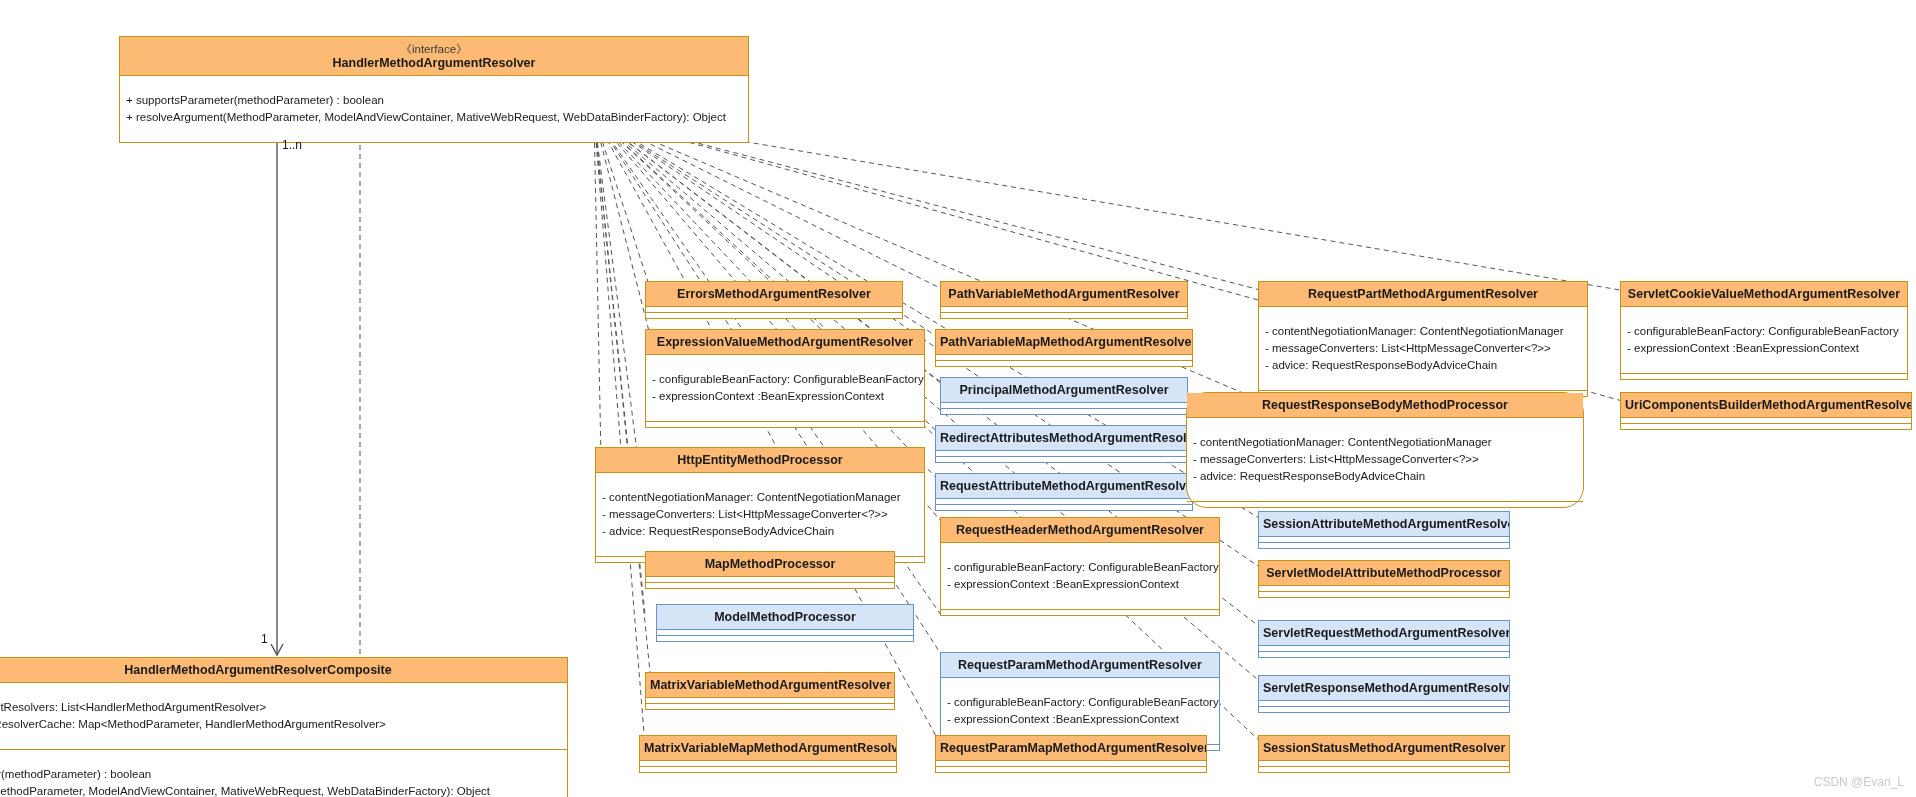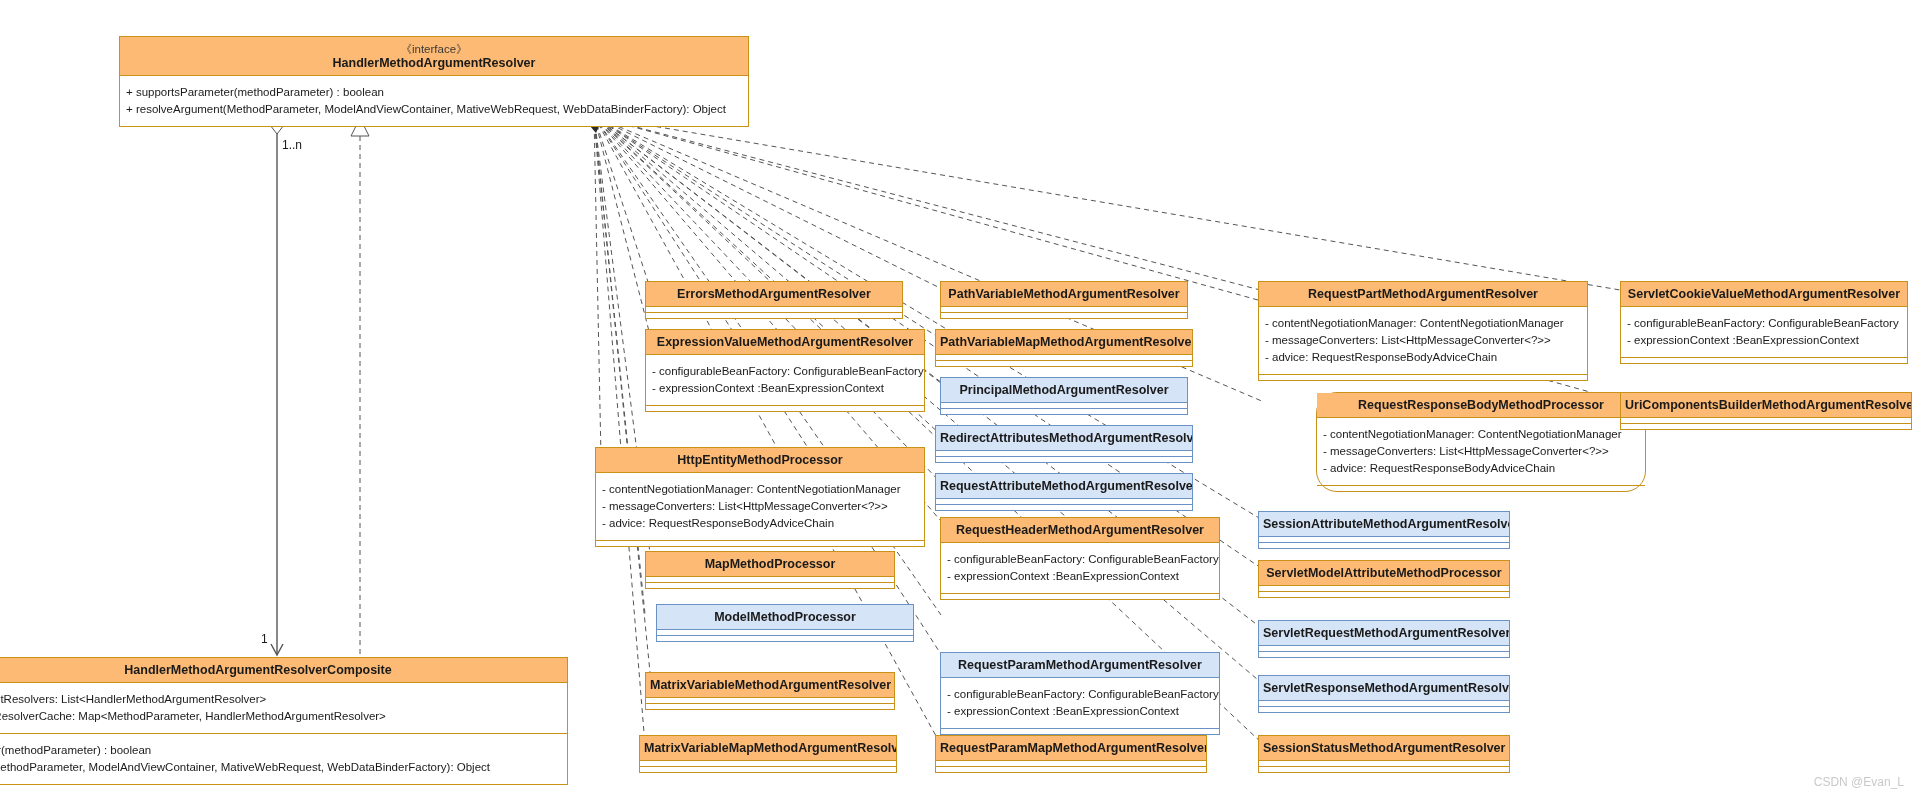--- a/index.html
+++ b/index.html
@@ -45,21 +45,21 @@
     font-weight: normal;
     font-size: 11.5px;
     color: #3a3a3a;
     line-height: 1.25;
   }
   .uml .compartment {
     border-bottom: 1px solid #c8911a;
     font-size: 11.5px;
     color: #1a1a1a;
     line-height: 1.48;
-    padding: 8px 6px;
+    padding: 16px 6px;
     white-space: nowrap;
     overflow: hidden;
   }
   .uml.blue .compartment { border-bottom-color: #6a92c4; }
   .uml .compartment.empty { padding: 0; height: 5px; }
   .uml .compartment.last { border-bottom: none; }
   .uml .row { white-space: nowrap; }
 
   
   #wires { position: absolute; inset: 0; z-index: 1; }
@@ -241,21 +241,21 @@
     </div>
     <div class="uml" style="left: 1258px; top: 281px; width: 330px; min-height: 85px;">
       <div class="title">RequestPartMethodArgumentResolver</div>
       <div class="compartment">
         <div class="row">- contentNegotiationManager: ContentNegotiationManager</div>
         <div class="row">- messageConverters: List&lt;HttpMessageConverter&lt;?&gt;&gt;</div>
         <div class="row">- advice: RequestResponseBodyAdviceChain</div>
       </div>
       <div class="compartment empty last"></div>
     </div>
-    <div class="uml" style="left: 1316px; top: 392px; width: 330px; min-height: 85px; border-radius: 21px;">
+    <div class="uml" style="left: 1186px; top: 392px; width: 398px; min-height: 85px; border-radius: 21px;">
       <div class="title">RequestResponseBodyMethodProcessor</div>
       <div class="compartment">
         <div class="row">- contentNegotiationManager: ContentNegotiationManager</div>
         <div class="row">- messageConverters: List&lt;HttpMessageConverter&lt;?&gt;&gt;</div>
         <div class="row">- advice: RequestResponseBodyAdviceChain</div>
       </div>
       <div class="compartment empty last"></div>
     </div>
     <div class="uml blue" style="left: 1258px; top: 511px; width: 252px; min-height: 36px;">
       <div class="title">SessionAttributeMethodArgumentResolver</div>

